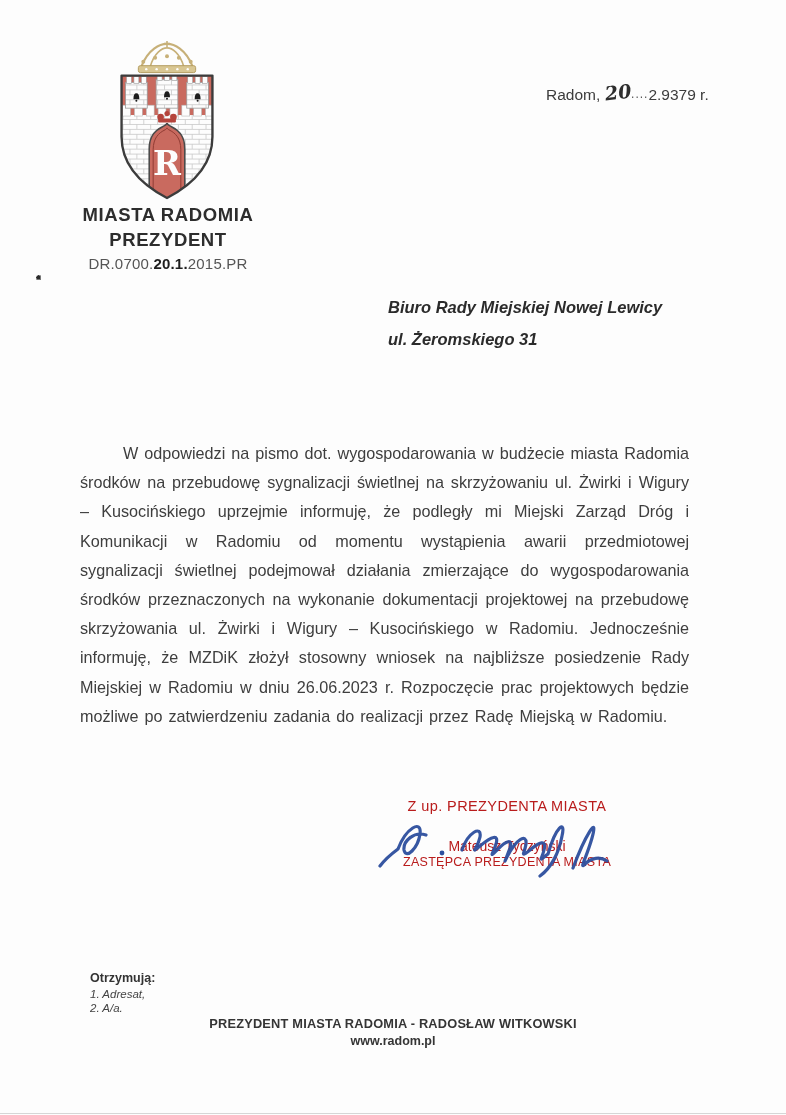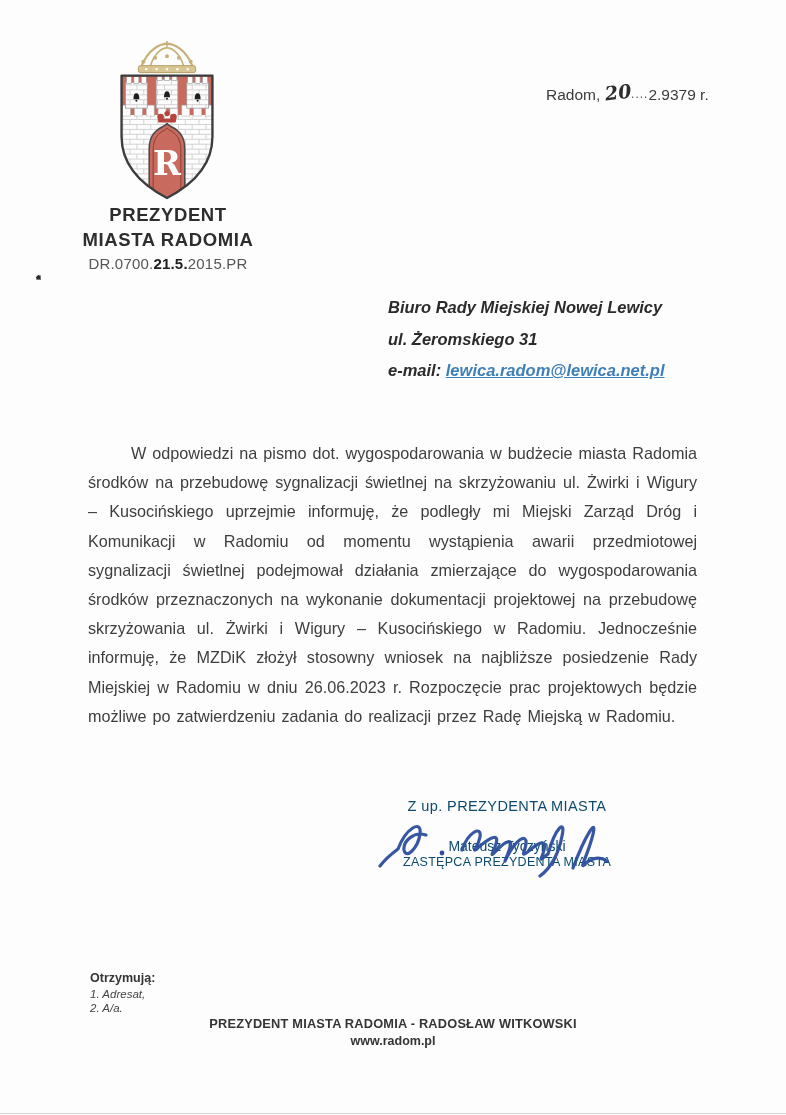--- a/index.html
+++ b/index.html
@@ -22,25 +22,25 @@
   
   .date-line { position: absolute; left: 546px; top: 82px; font-size: 15.5px; color: #3c3c3c; white-space: nowrap; }
   .date-day { display: inline-block; font-family: "DejaVu Serif", serif; font-style: italic; font-weight: bold;
     font-size: 19px; transform: rotate(-7deg) translateY(-1px); color: #2e2e2e; }
   .date-dots { font-size: 12px; letter-spacing: 1px; color: #555; position: relative; top: -2px; }
   
   .recipient { position: absolute; left: 388px; top: 292px; font-weight: bold;
     font-size: 16.5px; line-height: 31.5px; color: #2b2b2b; font-style: italic; }
   .recipient a { color: #3f7fb8; text-decoration: underline; cursor: pointer; }
   
-  .body-text { position: absolute; left: 88px; top: 439px; width: 609px;
+  .body-text { position: absolute; left: 80px; top: 439px; width: 609px;
     font-size: 16.2px; line-height: 29.2px; color: #3e3e3e;
     text-align: justify; text-indent: 43px; word-spacing: 1.5px; }
   
-  .sig-block { position: absolute; left: 382px; top: 798px; width: 250px; text-align: center; color: #0c4a6e; }
+  .sig-block { position: absolute; left: 382px; top: 798px; width: 250px; text-align: center; color: #b91c1c; }
   .sig-line1 { font-size: 14.5px; letter-spacing: .4px; }
   .sig-name { margin-top: 24px; font-size: 14px; }
   .sig-title { margin-top: 1px; font-size: 12.5px; letter-spacing: .3px; }
   .sig-ink { position: absolute; left: -12px; top: 6px; width: 274px; height: 90px; pointer-events: none; }
   
   .distribution { position: absolute; left: 90px; top: 971px; color: #333; }
   .distribution .dist-header { font-weight: bold; font-size: 12.5px; margin-bottom: 2px; text-align: right; }
   .distribution .dist-item { font-size: 11.5px; line-height: 14px; color: #444; font-style: italic; }
   
   .footer { position: absolute; left: 0; top: 1016px; width: 100%; text-align: center; color: #353535; }
@@ -139,33 +139,31 @@
           <circle cx="61.5" cy="78" r="3.4"></circle>
           <circle cx="55" cy="74.5" r="2.6"></circle>
           <rect x="46" y="79.5" width="18" height="4" rx="1.2"></rect>
         </g>
       </g>
       <path d="M9,36 H101 V98 Q101,136 55,160 Q9,136 9,98 Z" fill="none" stroke="#3c3c3c" stroke-width="2.4" stroke-linejoin="round"></path>
     </svg>
   </div>
 
   <div class="crest-title">
+    <div>MIASTA RADOMIA</div>
     <div>PREZYDENT</div>
-    <div>MIASTA RADOMIA</div>
   </div>
 
-  <div class="ref-line"><span>DR.0700.</span><span class="ref-bold">21.5.</span><span>2015.PR</span></div>
+  <div class="ref-line"><span>DR.0700.</span><span class="ref-bold">20.1.</span><span>2015.PR</span></div>
 
   <div class="date-line"><span>Radom,</span>&nbsp;<span class="date-day">20</span><span class="date-dots">....</span><span>2.9379 r.</span></div>
 
   <div class="recipient">
     <div>Biuro Rady Miejskiej Nowej Lewicy</div>
     <div>ul. Żeromskiego 31</div>
-    <div><span>e-mail:</span>
-      <a>lewica.radom@lewica.net.pl</a></div>
   </div>
 
   <p class="body-text">W odpowiedzi na pismo dot. wygospodarowania w budżecie miasta Radomia środków na przebudowę sygnalizacji świetlnej na skrzyżowaniu ul. Żwirki i Wigury – Kusocińskiego uprzejmie informuję, że podległy mi Miejski Zarząd Dróg i Komunikacji w Radomiu od momentu wystąpienia awarii przedmiotowej sygnalizacji świetlnej podejmował działania zmierzające do wygospodarowania środków przeznaczonych na wykonanie dokumentacji projektowej na przebudowę skrzyżowania ul. Żwirki i Wigury – Kusocińskiego w Radomiu. Jednocześnie informuję, że MZDiK złożył stosowny wniosek na najbliższe posiedzenie Rady Miejskiej w Radomiu w dniu 26.06.2023 r. Rozpoczęcie prac projektowych będzie możliwe po zatwierdzeniu zadania do realizacji przez Radę Miejską w Radomiu.</p>
 
   <div class="sig-block">
     <div class="sig-line1">Z up. PREZYDENTA MIASTA</div>
     <div class="sig-name">Mateusz Tyczyński</div>
     <div class="sig-title">ZASTĘPCA PREZYDENTA MIASTA</div>
     <svg class="sig-ink" viewBox="0 0 274 90" xmlns="http://www.w3.org/2000/svg">
       <g fill="none" stroke="#2d4f9e" stroke-width="3.2" stroke-linecap="round" stroke-linejoin="round" opacity="0.95">

